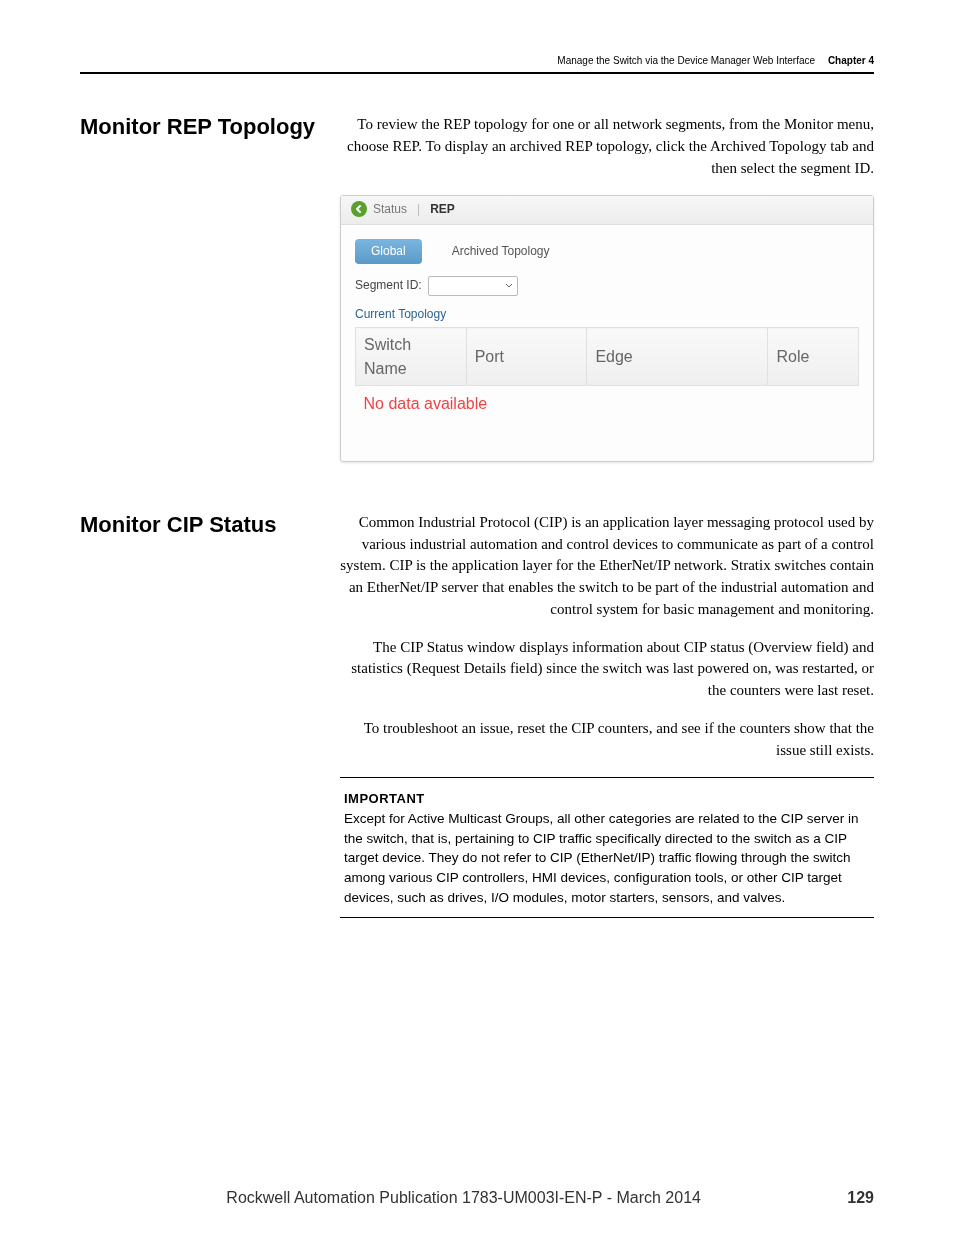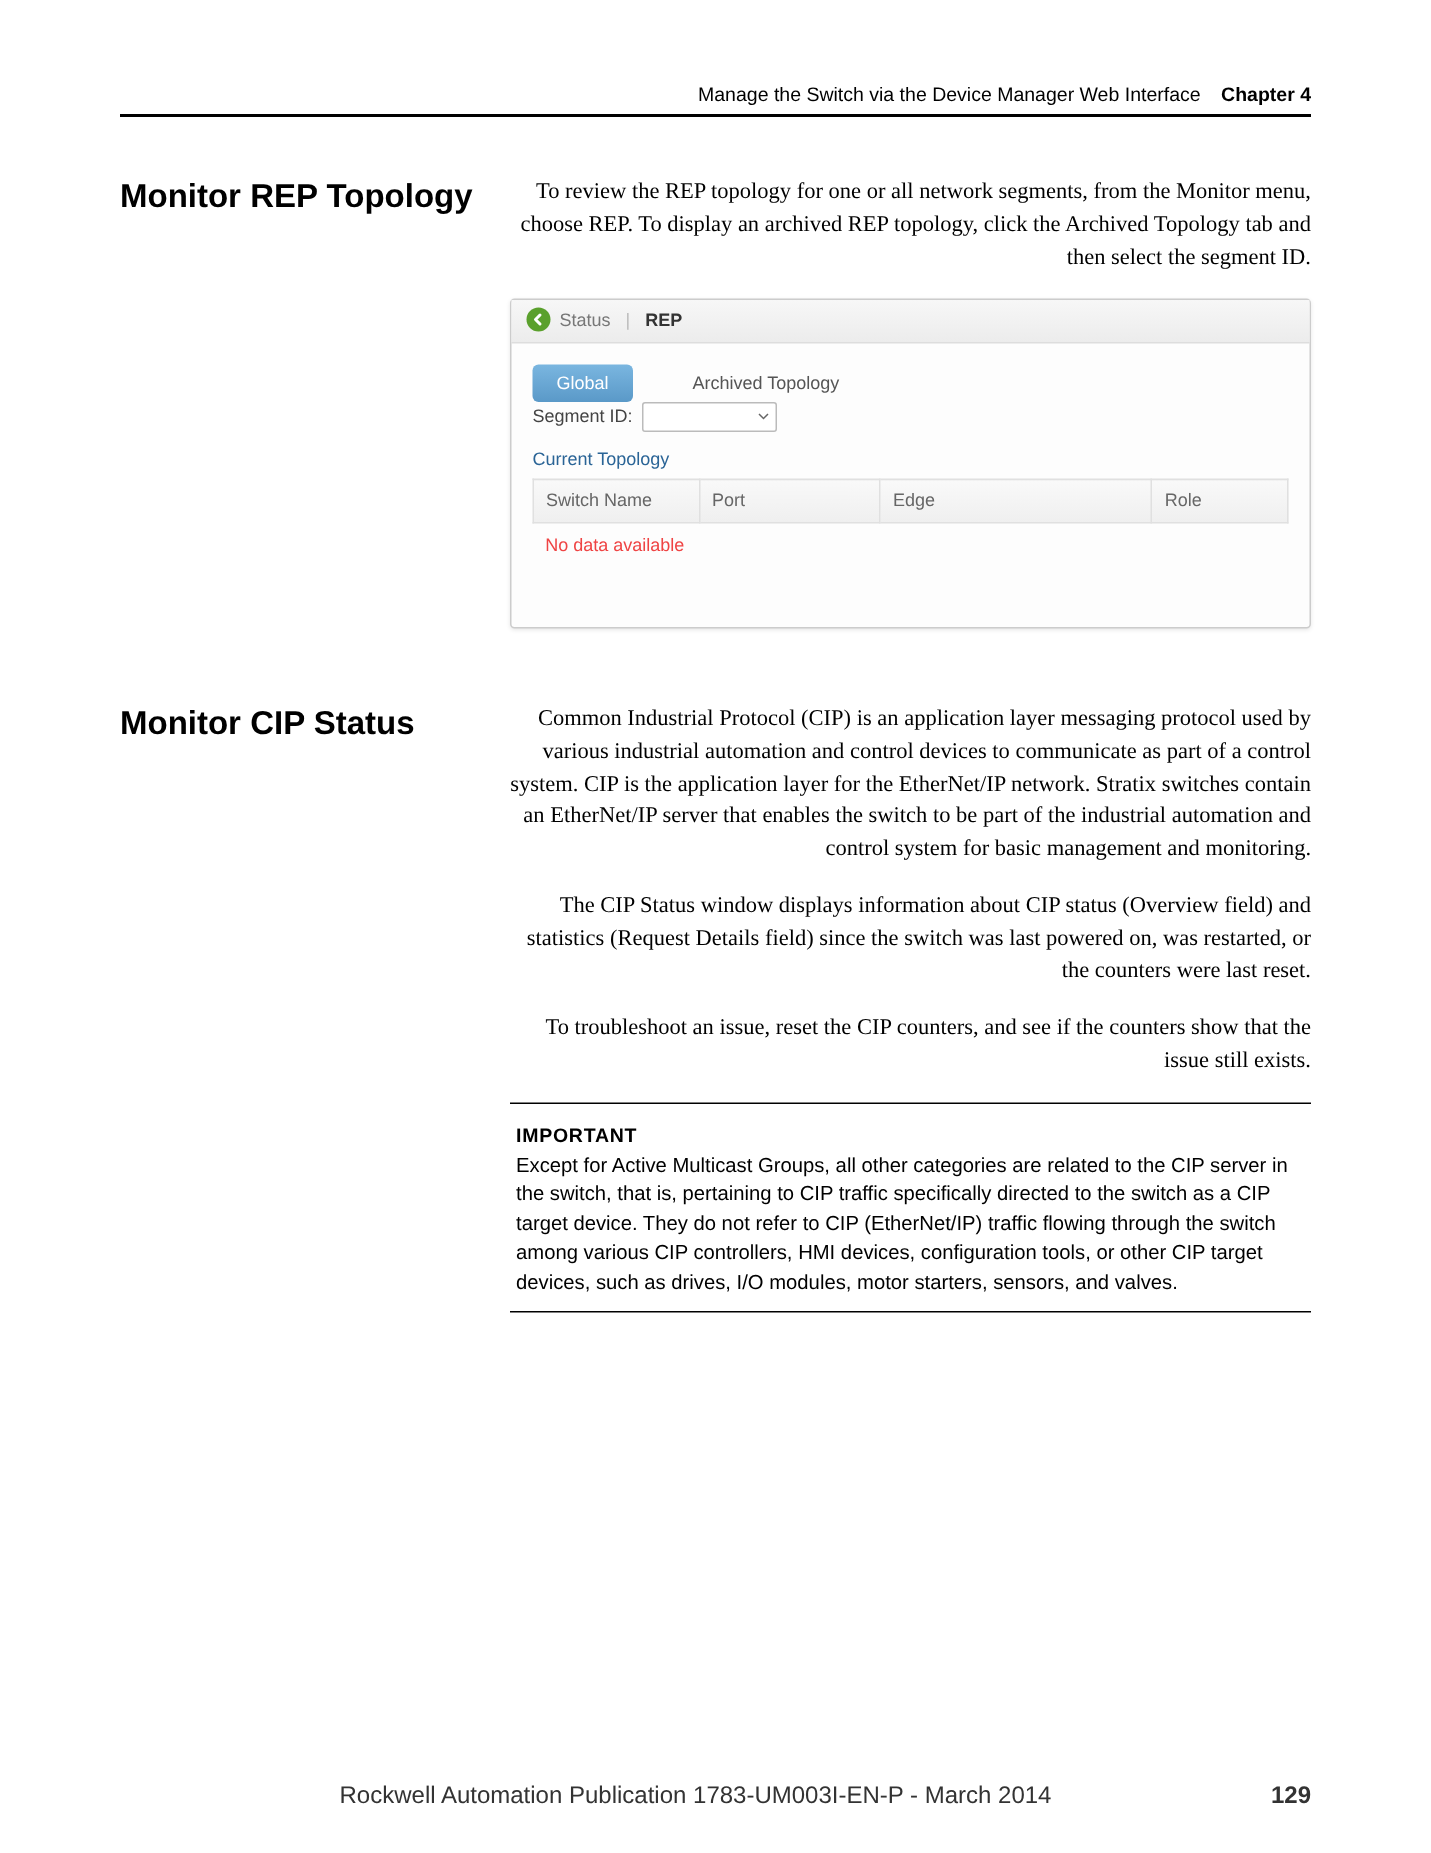--- a/index.html
+++ b/index.html
@@ -11,21 +11,21 @@
     position: relative;
     color: #000;
   }
   .page {
     padding: 55px 80px 40px 80px;
     height: 100%;
     position: relative;
   }
   .running-header {
     text-align: right;
-    font-size: 13px;
+    font-size: 10px;
     font-family: Arial, sans-serif;
     padding-bottom: 6px;
   }
   .running-header .chapter { font-weight: bold; margin-left: 10px; }
   .header-rule {
     border: none;
     border-top: 2px solid #000;
     margin-bottom: 40px;
   }
   .section {
@@ -75,21 +75,22 @@
     justify-content: center;
   }
   .back-circle svg { display: block; }
   .crumb-status { color: #777; }
   .crumb-sep { color: #bbb; margin: 0 4px; }
   .crumb-current { font-weight: bold; color: #333; }
 
   .panel-body { padding: 14px 14px 40px 14px; }
   .tabs {
     display: flex;
-    gap: 24px;
+    gap: 14px;
+    margin-bottom: 12px;
   }
   .tab {
     padding: 4px 16px;
     border-radius: 4px;
     font-size: 12px;
     cursor: pointer;
   }
   .tab.active {
     background: #6aa9d6;
     background: linear-gradient(#7ab6e0, #5a99c8);
@@ -119,21 +120,21 @@
 
   .current-topology-label {
     color: #2a6496;
     font-size: 12px;
     margin-bottom: 4px;
   }
 
   .topo-table {
     width: 100%;
     border-collapse: collapse;
-    font-size: 12px;
+    font-size: 16px;
   }
   .topo-table th {
     text-align: left;
     font-weight: normal;
     padding: 5px 8px;
     border: 1px solid #e0e0e0;
     background: linear-gradient(#f9f9f9, #efefef);
     color: #666;
   }
   .topo-table td {

